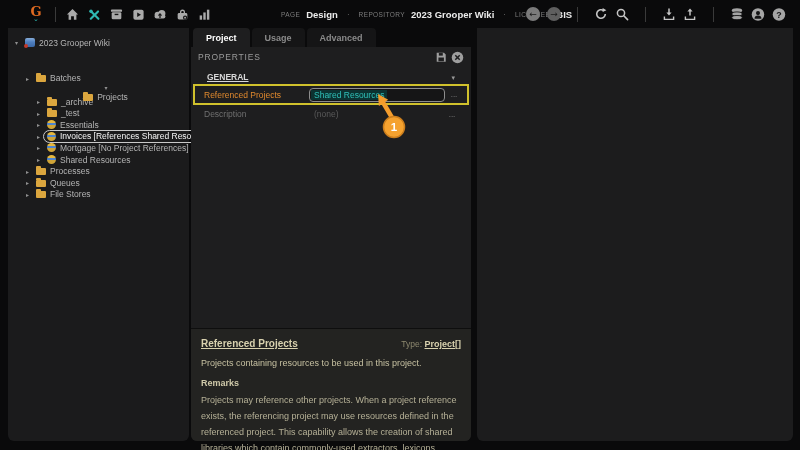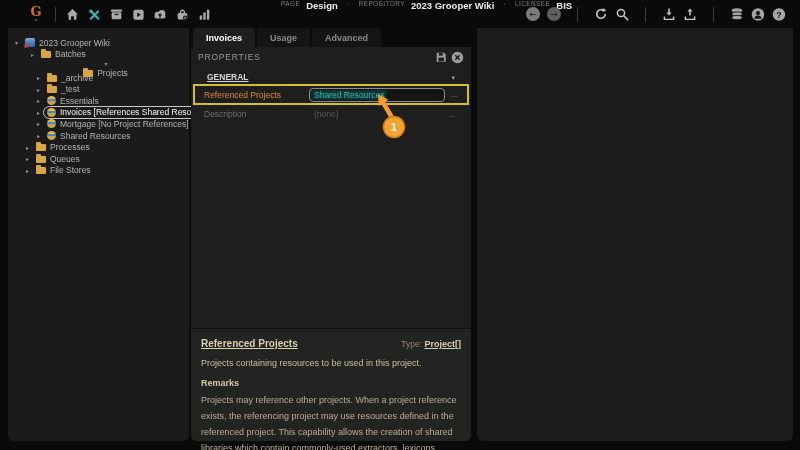--- a/index.html
+++ b/index.html
@@ -10,21 +10,21 @@
     -webkit-font-smoothing:antialiased;
   }
   
   .topbar{position:absolute;left:0;top:0;width:800px;height:28px;display:flex;align-items:center;box-sizing:border-box;padding-left:26px;}
   .logo{display:flex;flex-direction:column;align-items:center;width:20px;line-height:1;}
   .logo .g{font-family:"DejaVu Serif", serif;font-weight:bold;font-size:13px;color:#e06a20;}
   .logo .chev{color:#2fb8b2;font-size:7px;margin-top:-2px;font-family:"DejaVu Sans",sans-serif;}
   .vsep{width:1px;height:15px;background:#3a3a3a;margin:0 9px;}
   .licon{width:14px;height:14px;display:flex;align-items:center;justify-content:center;}
   .icons-left{display:flex;align-items:center;gap:8px;}
-  .tb-info{position:absolute;left:281px;top:0;height:28px;display:flex;align-items:flex-start;gap:6px;}
+  .tb-info{position:absolute;left:281px;top:0;height:28px;display:flex;align-items:center;gap:6px;}
   .tb-label{font-size:6.5px;color:#7d7d7d;letter-spacing:.4px;}
   .tb-value{font-size:9.5px;font-weight:bold;color:#ececec;}
   .tb-dot{font-size:8px;color:#6a6a6a;margin:0 3px;}
   .icons-right{position:absolute;right:14px;top:0;height:28px;display:flex;align-items:center;gap:7px;}
   .circle-btn{width:14px;height:14px;border-radius:50%;background:#7b7b7b;color:#1b1b1b;display:flex;align-items:center;justify-content:center;font-size:9px;font-family:"DejaVu Sans",sans-serif;}
   .circle-btn.dim{background:#5f5f5f;}
   
   .tree-panel{position:absolute;left:8px;top:28px;width:181px;height:413px;background:#1b1b1c;border-radius:0 0 6px 6px;box-sizing:border-box;padding-top:9px;}
   .right-panel{position:absolute;left:477px;top:28px;width:316px;height:413px;background:#1c1c1d;border-radius:0 0 6px 6px;}
   
@@ -205,21 +205,21 @@
 
 <div class="tree-panel">
   <div>
       <div class="trow" style="padding-left: 4px;">
     <span class="tw">▾</span>
     <span class="tinner">
       <span class="ticon icon-repository"></span>
       <span class="tlabel">2023 Grooper Wiki</span>
     </span>
   </div>
-      <div class="trow" style="padding-left: 20px;">
+      <div class="trow" style="padding-left: 15px; margin-top: 24px;">
     <span class="tw">▸</span>
     <span class="tinner">
       <span class="ticon icon-folder"></span>
       <span class="tlabel">Batches</span>
     </span>
   </div>
       <div class="trow" style="padding-left: 15px; flex-direction: column;">
     <span class="tw">▾</span>
     <span class="tinner">
       <span class="ticon icon-folder"></span>
@@ -287,21 +287,21 @@
     <span class="tinner">
       <span class="ticon icon-folder"></span>
       <span class="tlabel">File Stores</span>
     </span>
   </div>
     </div>
 </div>
 
 <div class="main">
   <div class="tabs">
-    <div class="tab active">Invoices</div>
+    <div class="tab active">Project</div>
     <div class="tab">Usage</div>
     <div class="tab">Advanced</div>
   </div>
   <div class="main-body">
     <div class="props-header">
       <span class="props-title">PROPERTIES</span>
       <span class="ph-icons">
         <span>
           <svg width="12" height="12" viewBox="0 0 14 14">
             <path d="M2 2 H10.5 L12.5 4 V12.5 H2 Z" fill="#9e9e9e"></path>

